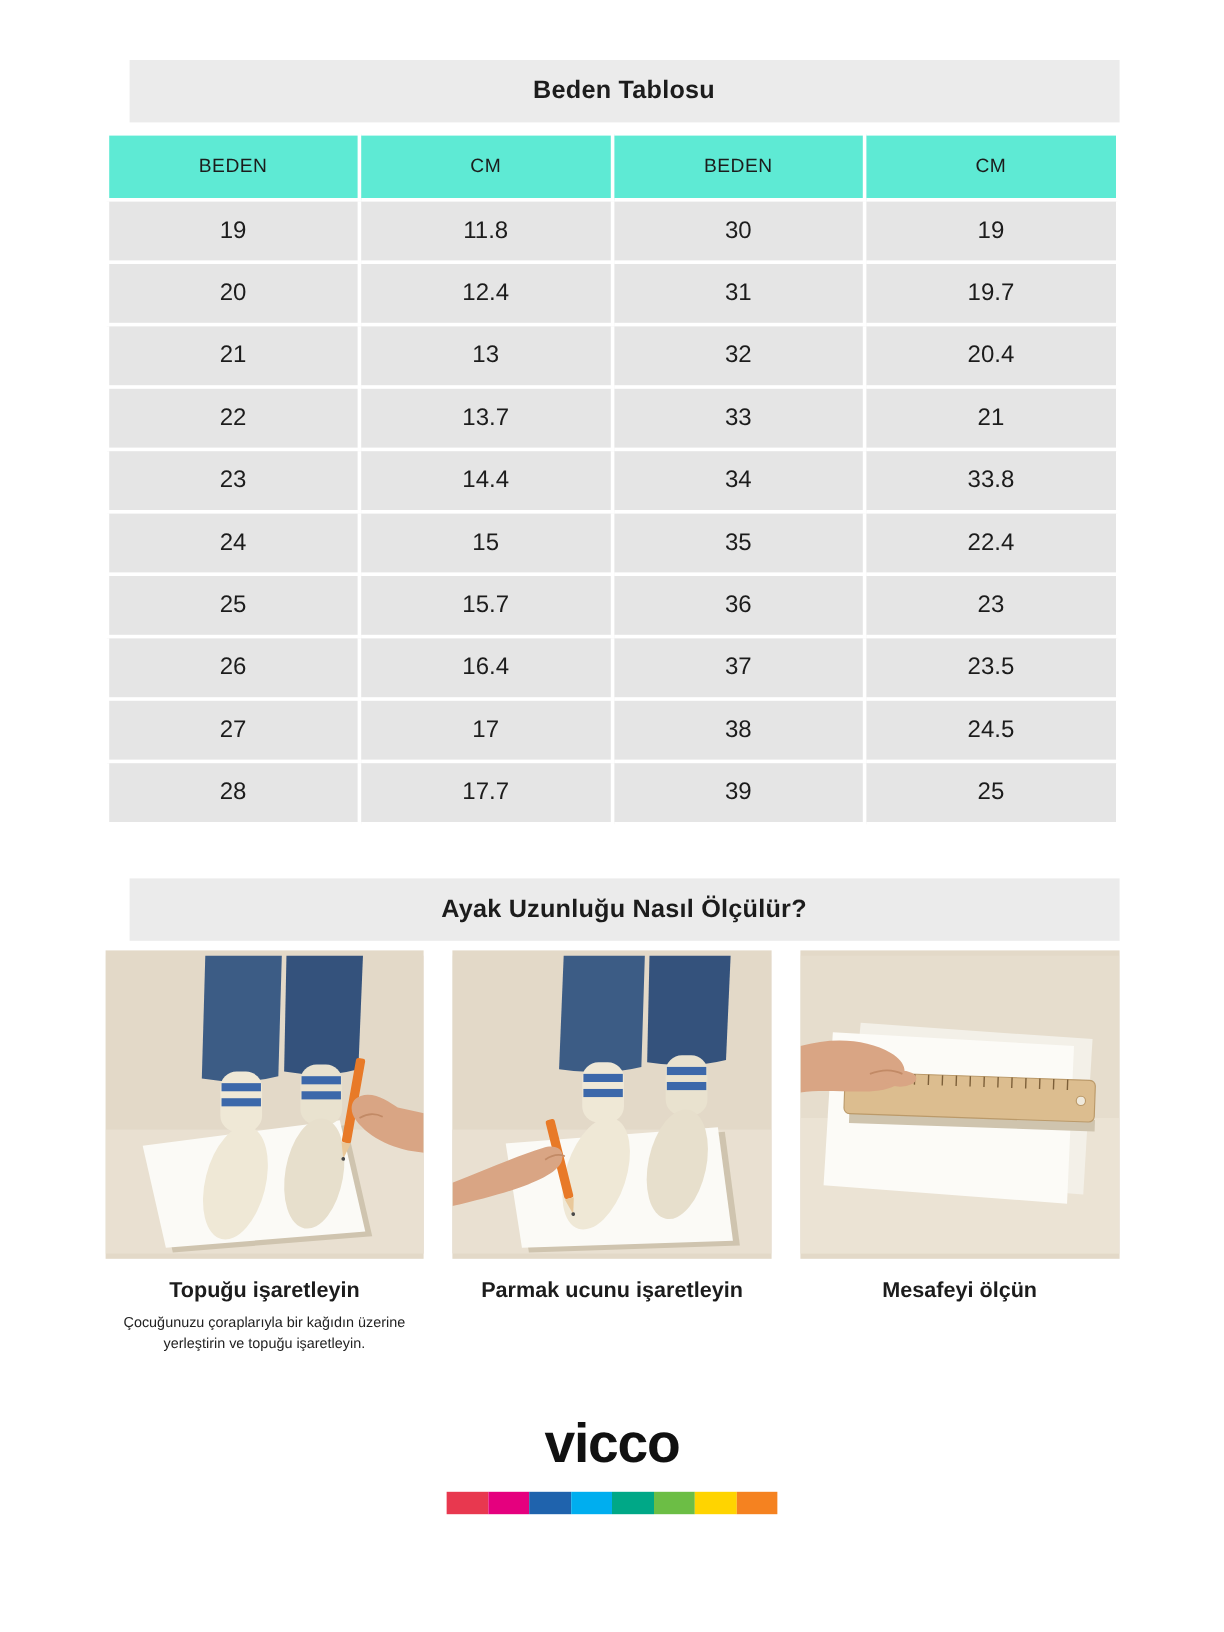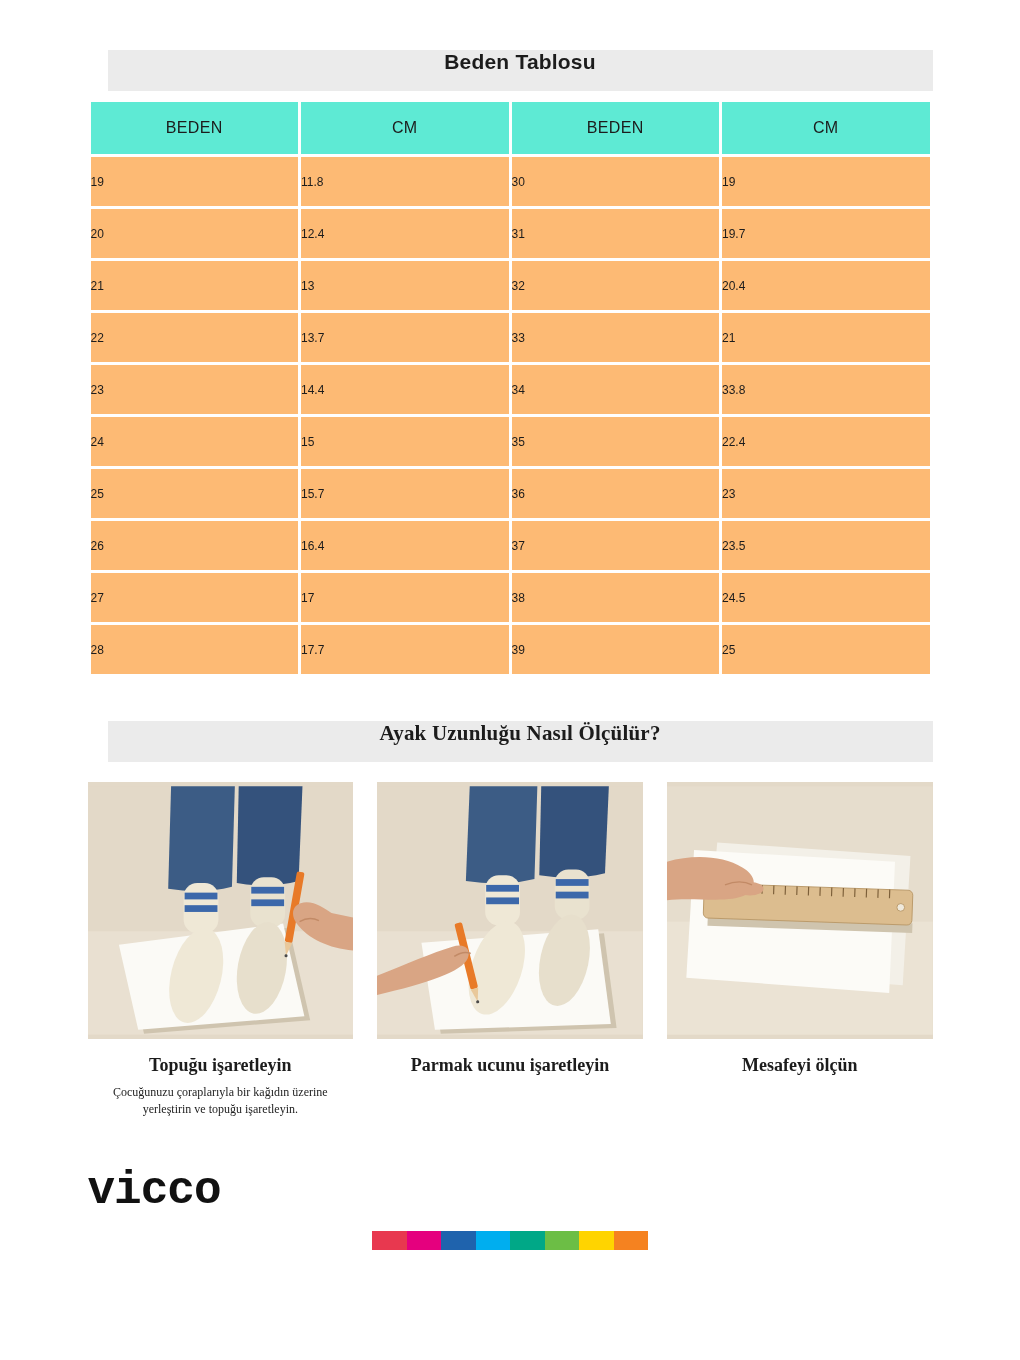--- a/index.html
+++ b/index.html
@@ -5,51 +5,51 @@
   * { margin:0; padding:0; box-sizing:border-box; }
   html,body { width:1020px; background:#ffffff; }
   body {
     height:1360px; overflow:hidden;
     font-family:"Liberation Sans", sans-serif;
     color:#1c1c1c;
   }
   .page { width:845px; margin:0 auto; padding-top:50px; }
 
   .title-bar {
-    background:#ebebeb; height:41px;
-    display:flex; align-items:flex-start; justify-content:center;
+    background:#ebebeb; height:52px;
+    display:flex; align-items:center; justify-content:center;
     margin-bottom:8px;
     margin-left:20px;
   }
   .title-bar .bar-title { font-size:21px; font-weight:bold; letter-spacing:.2px; }
 
   table.size-table { width:100%; border-collapse:collapse; table-layout:fixed; }
   table.size-table th {
     background:#5eead4; height:55px; font-weight:normal;
     font-size:16px; letter-spacing:.4px; border:3px solid #ffffff;
     text-align:center; vertical-align:middle;
   }
   table.size-table td {
-    background:#fdba74; height:52px; font-size:12px;
-    border:3px solid #ffffff; vertical-align:middle;
-  }
-
-  .section-measure { margin-top:44px;font-family:Liberation Serif, serif; }
-
-  .steps { display:flex; gap:24px; margin-top:20px; }
+    background:#e5e5e5; height:52px; font-size:20px;
+    border:3px solid #ffffff; text-align:center; vertical-align:middle;
+  }
+
+  .section-measure { margin-top:44px; }
+
+  .steps { display:flex; gap:24px; margin-top:8px; }
   .step { flex:1; min-width:0; text-align:center; }
   .photo { width:100%; height:257px; overflow:hidden; background:#e3d9c8; }
   .photo svg { display:block; width:100%; height:100%; }
   .step-title { font-size:18px; font-weight:bold; margin-top:16px; }
   .step-desc {
     font-size:12px; line-height:1.45; margin-top:8px;
     color:#222; padding:0 6px;
   }
 
-  .brand-footer { text-align:left; margin-top:46px;font-family:Liberation Mono, monospace; }
+  .brand-footer { text-align:center; margin-top:46px; }
   .brand-logo {
     font-size:46px; font-weight:bold; letter-spacing:-1px; color:#111;
   }
   .color-bar {
     width:276px; height:19px; margin:14px auto 0;
     display:flex; overflow:hidden;
   }
   .color-bar span { flex:1; height:100%; display:block; }
 </style>
 </head>

